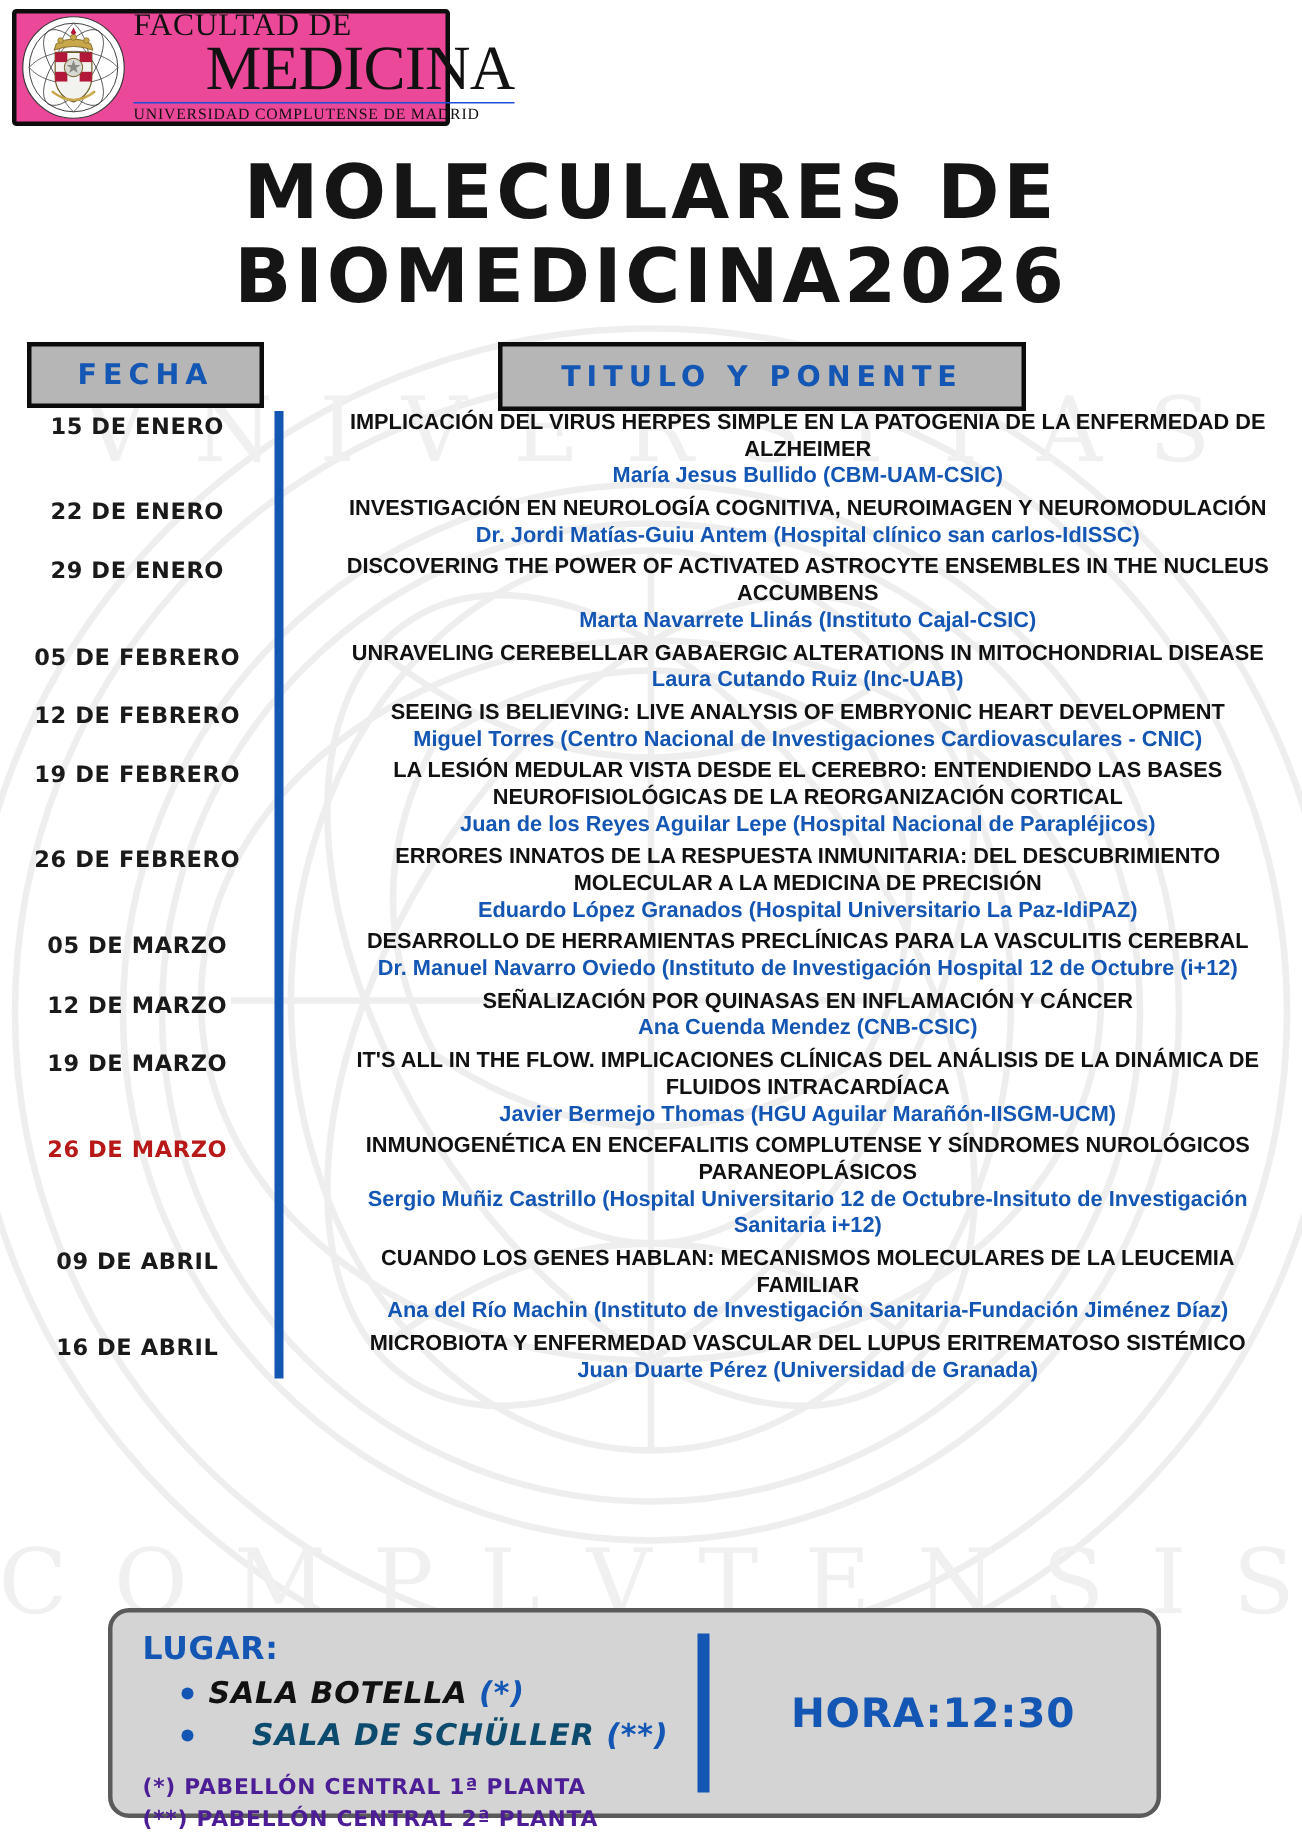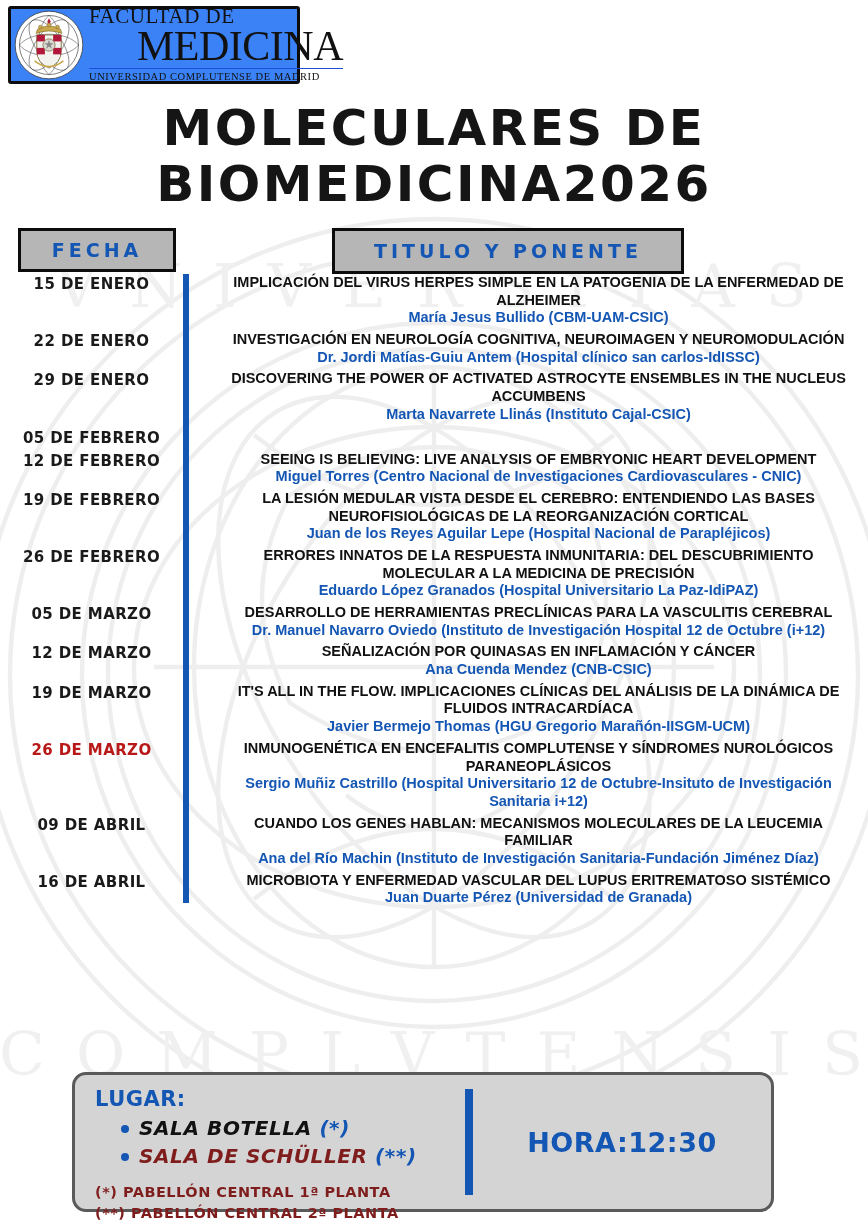--- a/index.html
+++ b/index.html
@@ -28,21 +28,21 @@
 
   
   .logo-box {
     position: absolute;
     left: 8px;
     top: 6px;
     width: 292px;
     height: 78px;
     border: 3px solid #0d0d0d;
     border-radius: 3px;
-    background: #3b82f6;
+    background: #ec4899;
     display: flex;
     align-items: center;
     z-index: 5;
   }
   .logo-seal { width: 72px; height: 72px; flex: none; margin-left: 2px; }
   .logo-text { flex: 1; padding-left: 4px; padding-right: 6px; }
   .logo-line1 {
     font-family: "Liberation Serif", serif;
     font-size: 21px;
     letter-spacing: 0.5px;
@@ -213,29 +213,29 @@
     content: "";
     position: absolute;
     left: 0;
     top: 11px;
     width: 8px;
     height: 8px;
     border-radius: 50%;
     background: #1456b4;
   }
   .venue-name-black { color: #111111; }
-  .venue-name-red { color: #7f1d1d; }
+  .venue-name-red { color: #0c4a6e; margin-left: 29px; }
   .venue-mark { color: #1456b4; }
   .notes { margin-top: 12px; }
   .note-line {
     font-family: "DejaVu Sans", sans-serif;
     font-weight: 700;
     font-size: 14.5px;
     letter-spacing: 0.5px;
-    color: #7f1d1d;
+    color: #4c1d95;
     line-height: 1.45;
   }
   .hora {
     font-family: "DejaVu Sans", sans-serif;
     font-weight: 700;
     font-size: 27px;
     letter-spacing: 0.5px;
     color: #1456b4;
   }
 </style>
@@ -328,20 +328,24 @@
       </div>
       <div class="row">
         <div class="cell-date">29 DE ENERO</div>
         <div class="cell-body">
           <div class="talk-title">DISCOVERING THE POWER OF ACTIVATED ASTROCYTE ENSEMBLES IN THE NUCLEUS ACCUMBENS</div>
           <div class="talk-speaker">Marta Navarrete Llinás (Instituto Cajal-CSIC)</div>
         </div>
       </div>
       <div class="row">
         <div class="cell-date">05 DE FEBRERO</div>
+        <div class="cell-body">
+          <div class="talk-title">UNRAVELING CEREBELLAR GABAERGIC ALTERATIONS IN MITOCHONDRIAL DISEASE</div>
+          <div class="talk-speaker">Laura Cutando Ruiz (Inc-UAB)</div>
+        </div>
       </div>
       <div class="row">
         <div class="cell-date">12 DE FEBRERO</div>
         <div class="cell-body">
           <div class="talk-title">SEEING IS BELIEVING: LIVE ANALYSIS OF EMBRYONIC HEART DEVELOPMENT</div>
           <div class="talk-speaker">Miguel Torres (Centro Nacional de Investigaciones Cardiovasculares - CNIC)</div>
         </div>
       </div>
       <div class="row">
         <div class="cell-date">19 DE FEBRERO</div>
@@ -368,21 +372,21 @@
         <div class="cell-date">12 DE MARZO</div>
         <div class="cell-body">
           <div class="talk-title">SEÑALIZACIÓN POR QUINASAS EN INFLAMACIÓN Y CÁNCER</div>
           <div class="talk-speaker">Ana Cuenda Mendez (CNB-CSIC)</div>
         </div>
       </div>
       <div class="row">
         <div class="cell-date">19 DE MARZO</div>
         <div class="cell-body">
           <div class="talk-title">IT'S ALL IN THE FLOW. IMPLICACIONES CLÍNICAS DEL ANÁLISIS DE LA DINÁMICA DE FLUIDOS INTRACARDÍACA</div>
-          <div class="talk-speaker">Javier Bermejo Thomas (HGU Gregorio Marañón-IISGM-UCM)</div>
+          <div class="talk-speaker">Javier Bermejo Thomas (HGU Aguilar Marañón-IISGM-UCM)</div>
         </div>
       </div>
       <div class="row">
         <div class="cell-date is-red">26 DE MARZO</div>
         <div class="cell-body">
           <div class="talk-title">INMUNOGENÉTICA EN ENCEFALITIS COMPLUTENSE Y SÍNDROMES NUROLÓGICOS PARANEOPLÁSICOS</div>
           <div class="talk-speaker">Sergio Muñiz Castrillo (Hospital Universitario 12 de Octubre-Insituto de Investigación Sanitaria i+12)</div>
         </div>
       </div>
       <div class="row">

